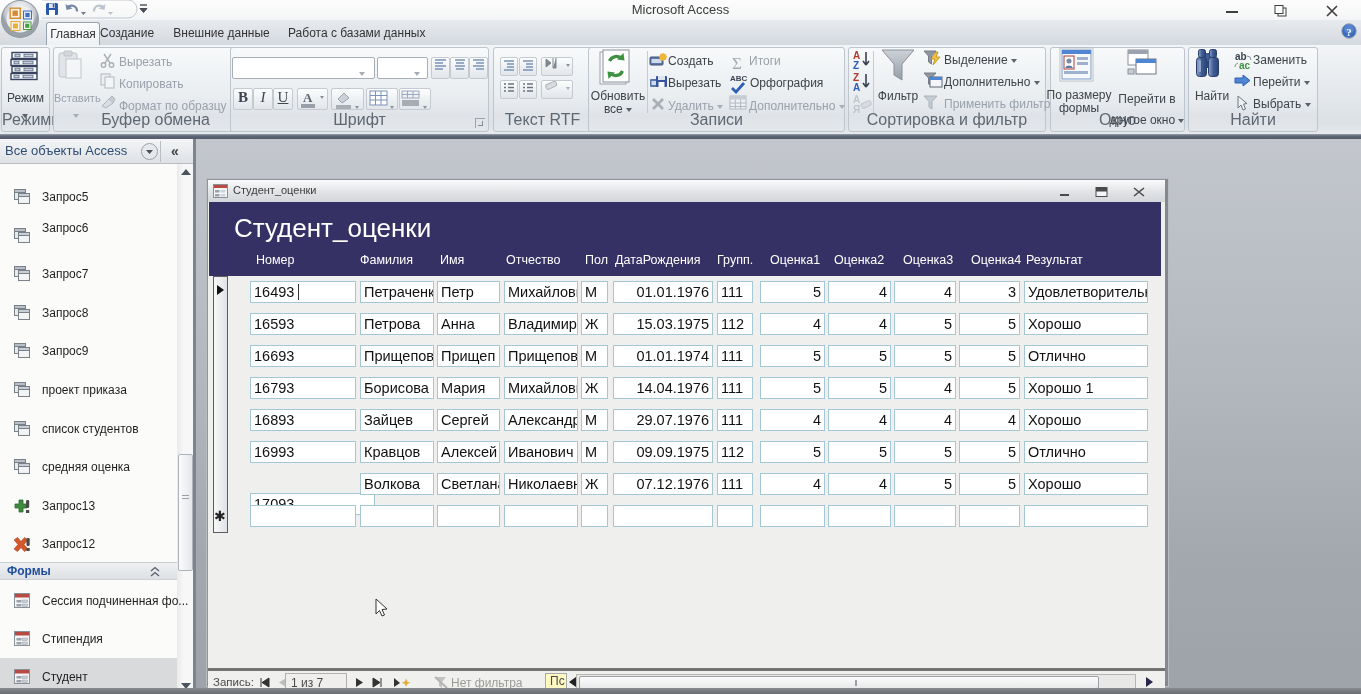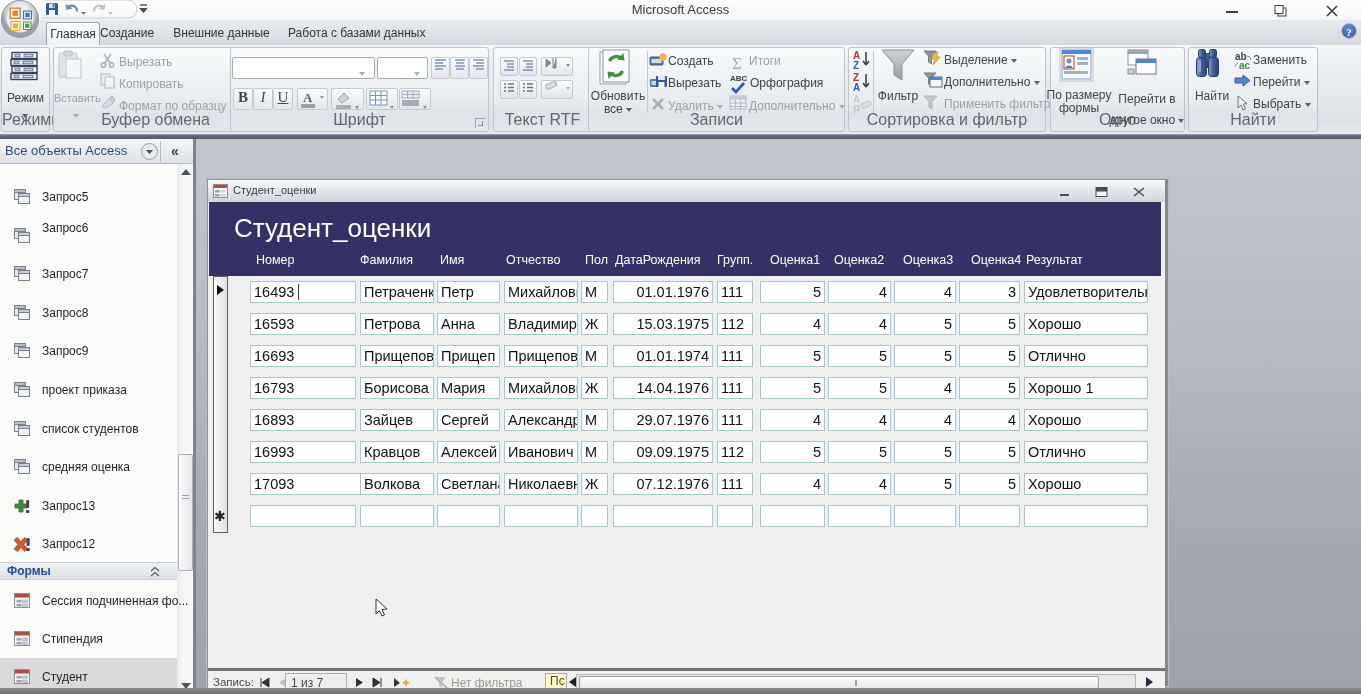--- a/index.html
+++ b/index.html
@@ -700,21 +700,21 @@
     <div class="cell" style="left:437px;top:441px;width:63px">Алексей</div>
     <div class="cell" style="left:504px;top:441px;width:74px">Иванович</div>
     <div class="cell" style="left:581px;top:441px;width:27px">М</div>
     <div class="cell num" style="left:613px;top:441px;width:100px">09.09.1975</div>
     <div class="cell" style="left:717px;top:441px;width:36px">112</div>
     <div class="cell num" style="left:760px;top:441px;width:65px">5</div>
     <div class="cell num" style="left:828px;top:441px;width:63px">5</div>
     <div class="cell num" style="left:894px;top:441px;width:62px">5</div>
     <div class="cell num" style="left:959px;top:441px;width:61px">5</div>
     <div class="cell" style="left:1024px;top:441px;width:124px">Отлично</div>
-    <div class="cell" style="left:250px;top:473px;width:125px">17093</div>
+    <div class="cell" style="left:250px;top:493px;width:125px">17093</div>
     <div class="cell" style="left:360px;top:473px;width:74px">Волкова</div>
     <div class="cell" style="left:437px;top:473px;width:63px">Светлана</div>
     <div class="cell" style="left:504px;top:473px;width:74px">Николаевна</div>
     <div class="cell" style="left:581px;top:473px;width:27px">Ж</div>
     <div class="cell num" style="left:613px;top:473px;width:100px">07.12.1976</div>
     <div class="cell" style="left:717px;top:473px;width:36px">111</div>
     <div class="cell num" style="left:760px;top:473px;width:65px">4</div>
     <div class="cell num" style="left:828px;top:473px;width:63px">4</div>
     <div class="cell num" style="left:894px;top:473px;width:62px">5</div>
     <div class="cell num" style="left:959px;top:473px;width:61px">5</div>

